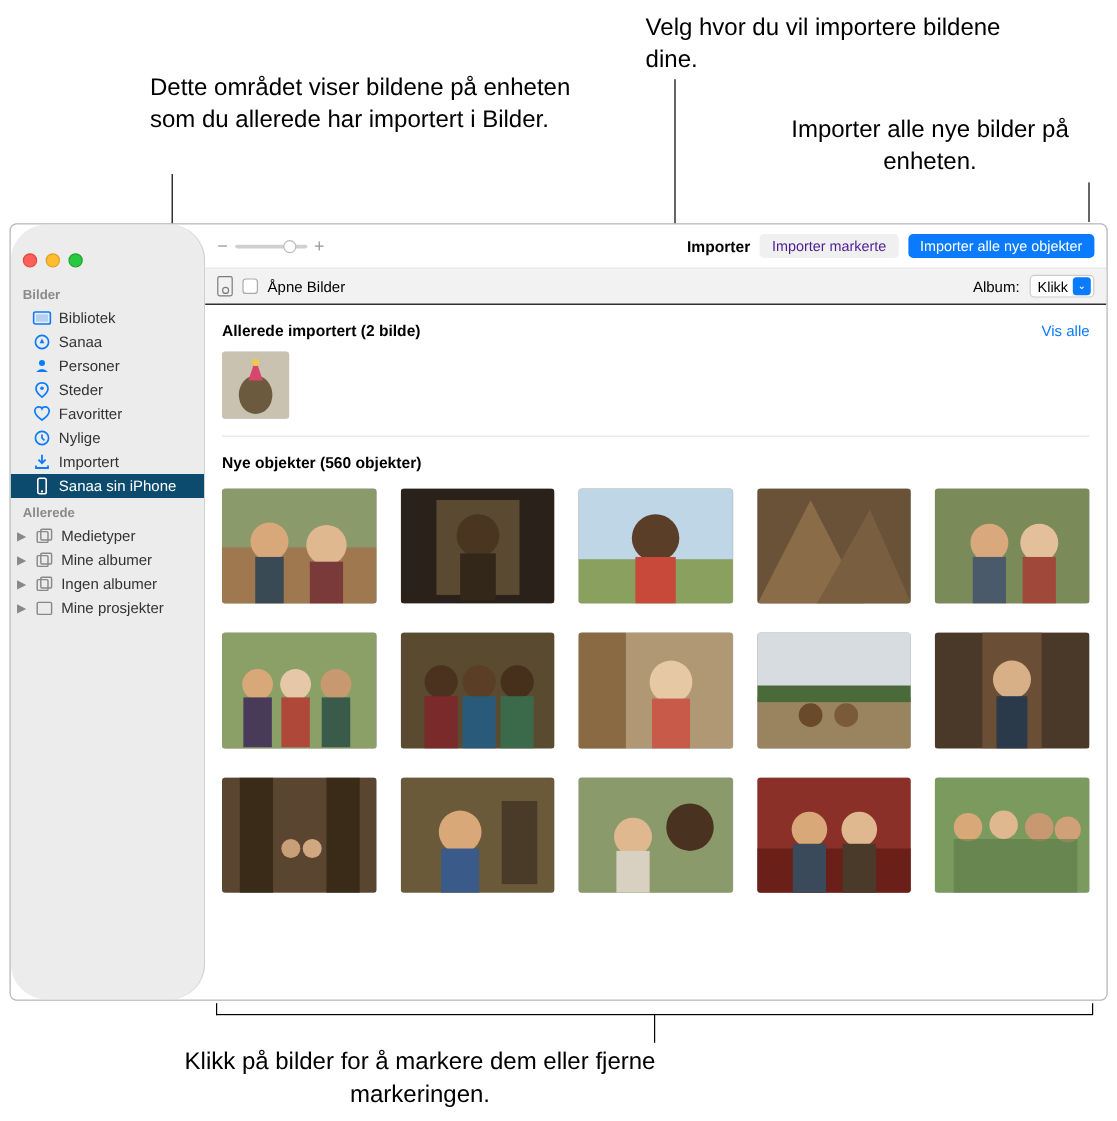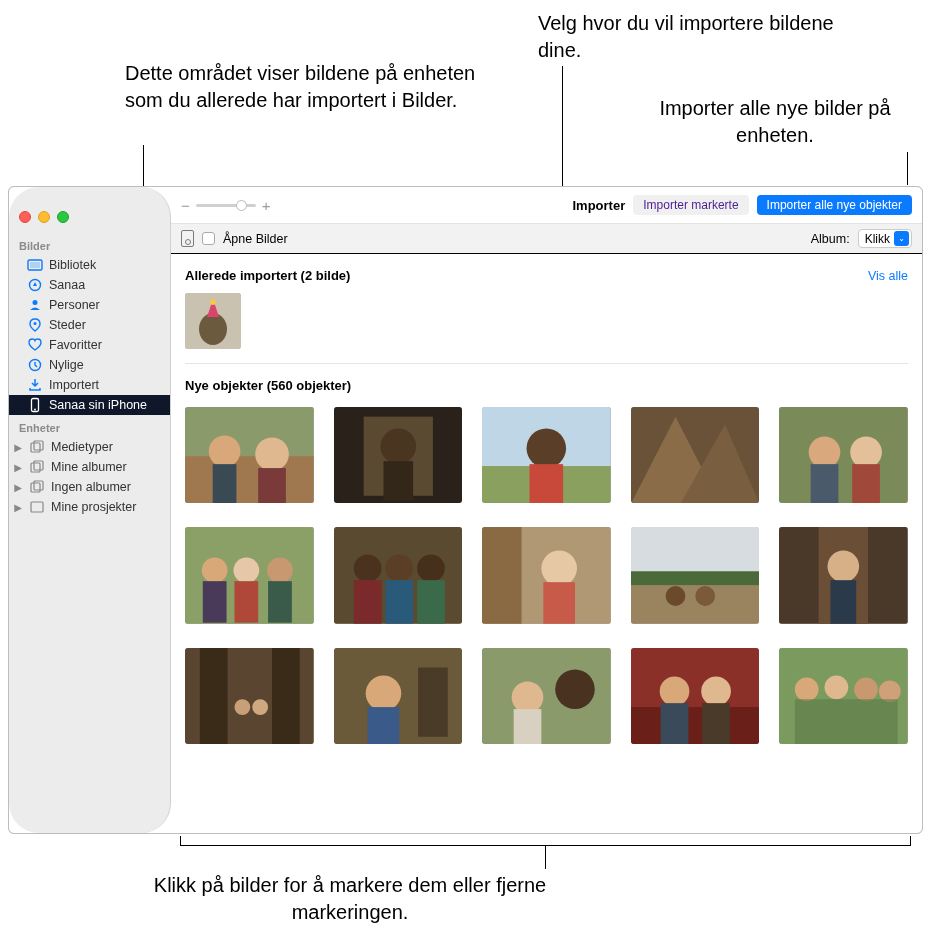--- a/index.html
+++ b/index.html
@@ -64,21 +64,21 @@
     display: flex;
     align-items: center;
     gap: 6px;
     padding: 3px 10px 3px 10px;
     cursor: default;
     text-align: center;
   }
   .sb-item.sub { padding-left: 18px; }
   .sb-item.disclose { padding-left: 4px; }
   .sb-item.selected {
-    background: #0f172a;
+    background: #0c4a6e;
     color: #fff;
   }
   .sb-icon {
     width: 16px; height: 14px;
     display: inline-flex;
     align-items: center;
     justify-content: center;
     color: #0a7bff;
     flex-shrink: 0;
   }
@@ -279,21 +279,21 @@
     <div class="sb-item sub selected">
       <span class="sb-icon">
           <svg viewBox="0 0 16 16">
             <rect x="4.5" y="1.5" width="7" height="13" rx="1.5" fill="none" stroke="currentColor" stroke-width="1.3"></rect>
             <circle cx="8" cy="12.5" r="0.9" fill="currentColor"></circle>
           </svg>
         </span>
       <span>Sanaa sin iPhone</span>
     </div>
 
-    <div class="sb-header">Enheter</div>
+    <div class="sb-header">Allerede</div>
     <div class="sb-item disclose">
       <span class="chev">▶</span>
       <span class="sb-icon" style="color:#888">
           <svg viewBox="0 0 16 16">
             <rect x="2" y="4" width="9" height="9" rx="1" fill="none" stroke="currentColor" stroke-width="1.2"></rect>
             <rect x="5" y="2" width="9" height="9" rx="1" fill="none" stroke="currentColor" stroke-width="1.2"></rect>
           </svg>
         </span>
       <span>Medietyper</span>
     </div>

